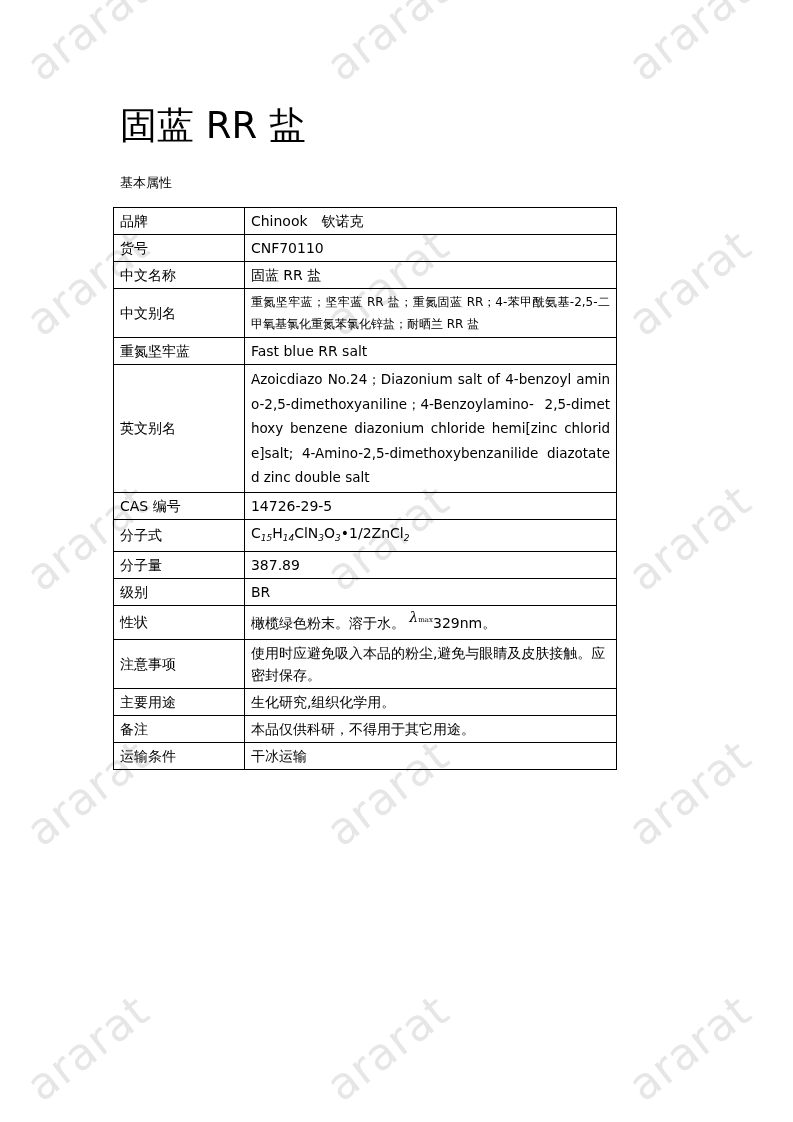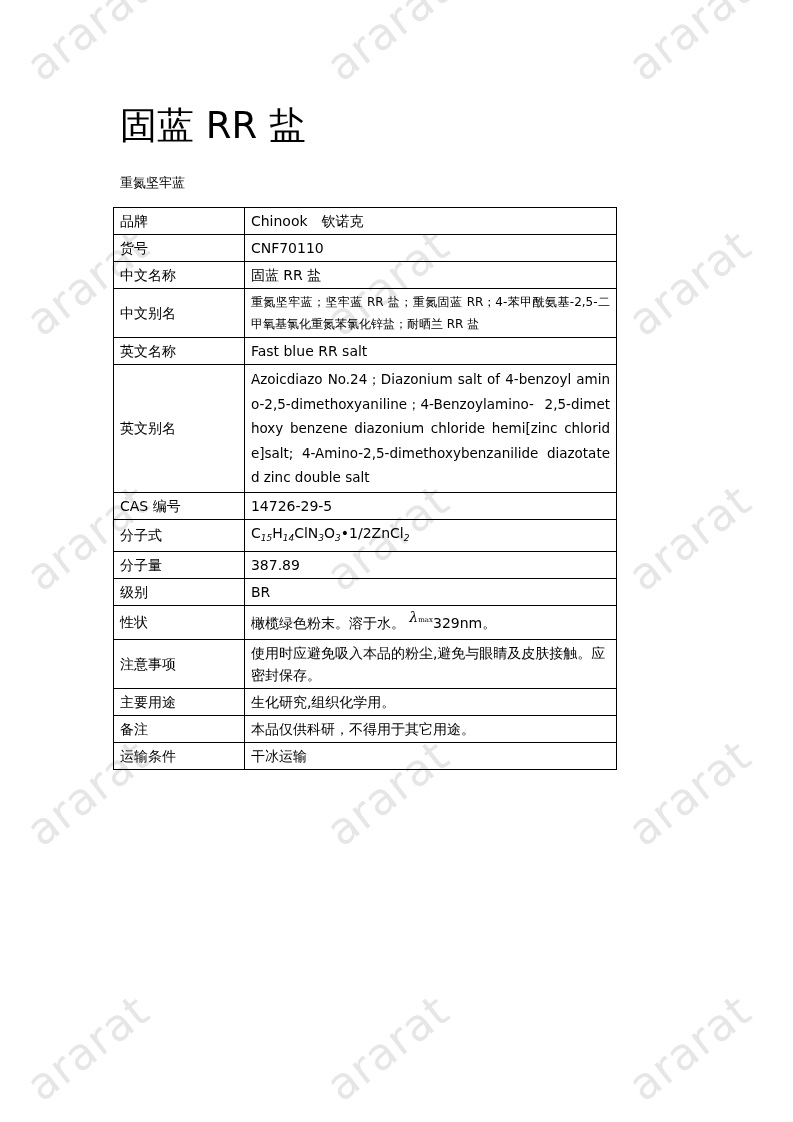--- a/index.html
+++ b/index.html
@@ -49,42 +49,42 @@
 <div class="wm" style="left:348px;top:550px;">ararat</div>
 <div class="wm" style="left:650px;top:550px;">ararat</div>
 <div class="wm" style="left:48px;top:805px;">ararat</div>
 <div class="wm" style="left:348px;top:805px;">ararat</div>
 <div class="wm" style="left:650px;top:805px;">ararat</div>
 <div class="wm" style="left:48px;top:1060px;">ararat</div>
 <div class="wm" style="left:348px;top:1060px;">ararat</div>
 <div class="wm" style="left:650px;top:1060px;">ararat</div>
 
 <h1 class="title" style="margin:0;font-weight:normal;">固蓝 RR 盐</h1>
-<div class="subtitle">重氮坚牢蓝</div>
+<div class="subtitle">基本属性</div>
 
 <table class="props">
   <tbody>
     <tr>
       <td class="k">品牌</td>
       <td class="v">Chinook　钦诺克</td>
     </tr>
     <tr>
       <td class="k">货号</td>
       <td class="v">CNF70110</td>
     </tr>
     <tr>
       <td class="k">中文名称</td>
       <td class="v">固蓝 RR 盐</td>
     </tr>
     <tr>
       <td class="k">中文别名</td>
       <td class="v just" style="font-size:12px;">重氮坚牢蓝；坚牢蓝 RR 盐；重氮固蓝 RR；4-苯甲酰氨基-2,5-二甲氧基氯化重氮苯氯化锌盐；耐晒兰 RR 盐</td>
     </tr>
     <tr>
-      <td class="k">英文名称</td>
+      <td class="k">重氮坚牢蓝</td>
       <td class="v">Fast blue RR salt</td>
     </tr>
     <tr>
       <td class="k">英文别名</td>
       <td class="v just" style="font-size:13.5px;word-break:break-all;line-height:24.5px;margin-top:48px;">Azoicdiazo No.24；Diazonium salt of 4-benzoyl amino-2,5-dimethoxyaniline；4-Benzoylamino- 2,5-dimethoxy benzene diazonium chloride hemi[zinc chloride]salt; 4-Amino-2,5-dimethoxybenzanilide diazotated zinc double salt</td>
     </tr>
     <tr>
       <td class="k">CAS 编号</td>
       <td class="v">14726-29-5</td>
     </tr>

